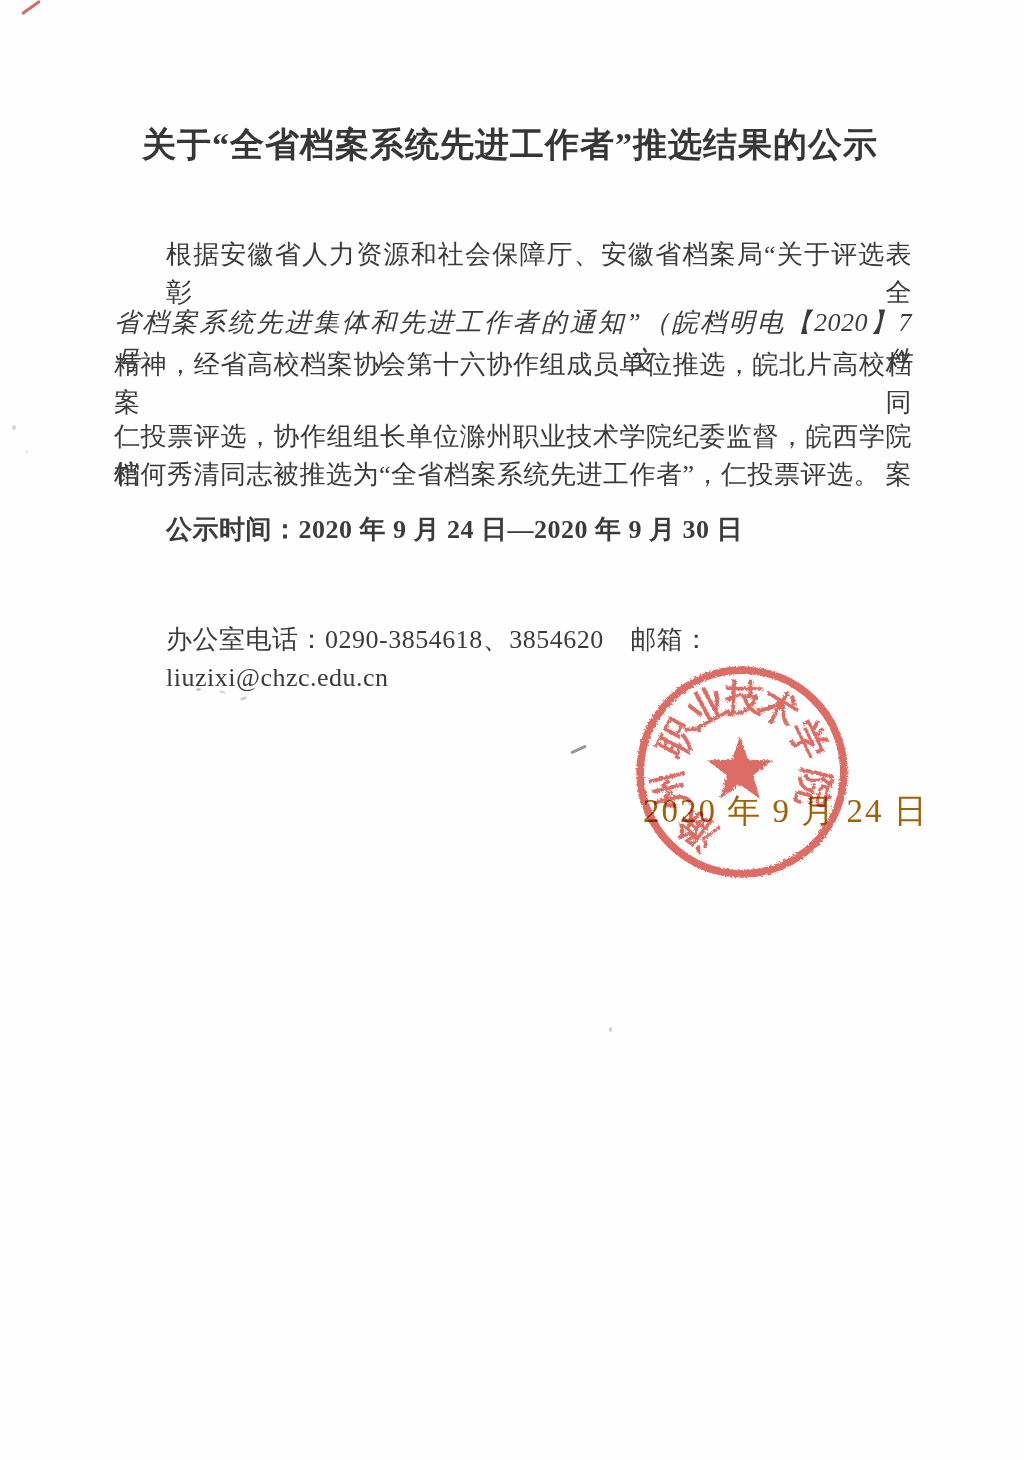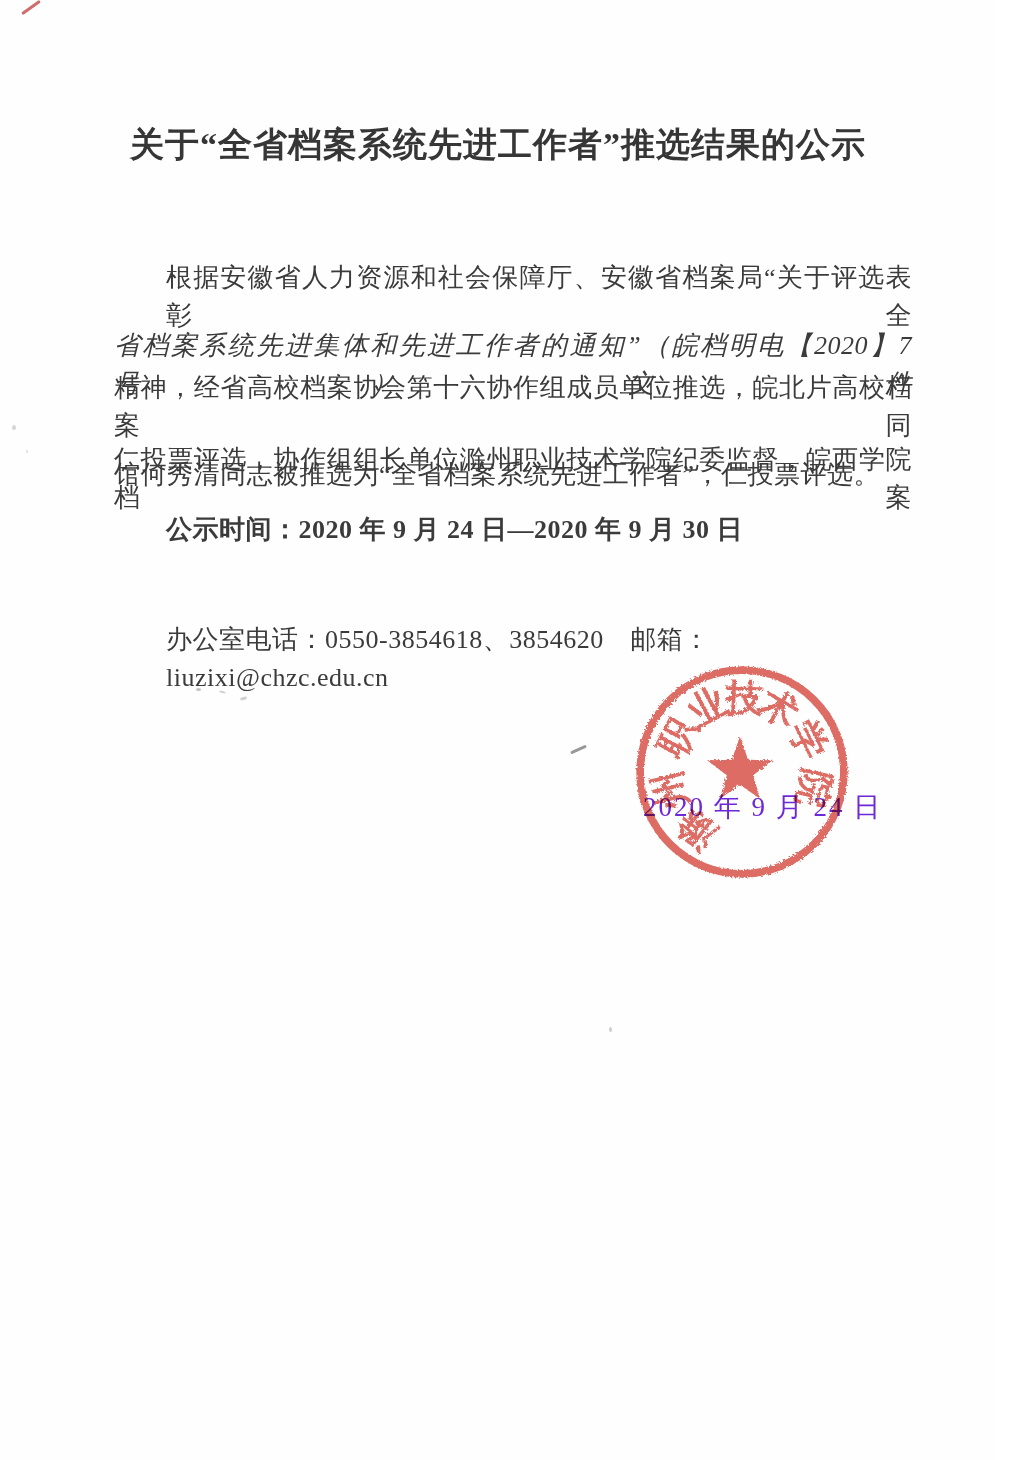--- a/index.html
+++ b/index.html
@@ -1,42 +1,42 @@
 <!DOCTYPE html>
 <html><head>
 <meta charset="utf-8">
 <style>
   html,body{margin:0;padding:0;background:#ffffff;}
   .sheet{
     position:relative;width:996px;height:1460px;background:#fefefe;
-    font-family:"Liberation Serif","DejaVu Serif",serif;color:#3a3a3a;overflow:hidden;
+    font-family:"Liberation Serif","DejaVu Serif",serif;color:#3a3a3a;overflow:hidden;padding-left:24px;
   }
   .title{
     position:absolute;top:122px;left:0;width:100%;text-align:center;
     font-size:34px;font-weight:700;letter-spacing:1px;color:#363636;
   }
   .line{
     position:absolute;left:114px;width:798px;font-size:26px;line-height:38px;
     color:#3b3b3b;letter-spacing:0.5px;
   }
   .line.indent{left:166px;width:746px;}
-  .line.justify{text-align:justify;text-align-last:justify;margin-top:23px;}
+  .line.justify{text-align:justify;text-align-last:justify;}
   .l1{top:236px;} .l2{top:304px;font-style:italic;} .l3{top:346px;} .l4{top:418px;}
   .l5{top:456px;} .l6{top:511px;font-weight:bold;} .l7{top:566px;} .l8{top:621px;}
   .seal{
     position:absolute;left:633px;top:663px;width:218px;height:218px;
     mix-blend-mode:multiply;opacity:0.92;
   }
   .seal-char{
     font-family:"Liberation Serif","DejaVu Serif",serif;
     font-size:37px;font-weight:700;fill:#d6493f;
   }
   .seal-date{
-    position:absolute;left:643px;top:789px;font-size:27px;letter-spacing:2px;
-    color:#6d28d9;white-space:nowrap;mix-blend-mode:multiply;
+    position:absolute;left:643px;top:789px;font-size:33px;letter-spacing:2px;
+    color:#a16207;white-space:nowrap;mix-blend-mode:multiply;
   }
   
   .speck{position:absolute;border-radius:50%;}
   .sp-red-tick{left:20px;top:6px;width:22px;height:3px;background:rgba(190,62,58,.75);
     transform:rotate(-36deg);border-radius:2px;}
   .sp-pen{left:570px;top:748px;width:17px;height:3px;background:#7e7e7e;
     transform:rotate(-24deg);border-radius:2px;opacity:.8;}
   .sp-a{left:196px;top:688px;width:5px;height:3px;background:#979797;opacity:.6;}
   .sp-b{left:219px;top:691px;width:7px;height:2px;background:#ababab;opacity:.55;transform:rotate(14deg);}
   .sp-c{left:240px;top:697px;width:7px;height:3px;background:#a2a2a2;opacity:.5;transform:rotate(-18deg);}
@@ -50,21 +50,21 @@
 <div class="sheet">
 
   <div class="title">关于“全省档案系统先进工作者”推选结果的公示</div>
 
   <div class="line l1 indent justify">根据安徽省人力资源和社会保障厅、安徽省档案局“关于评选表彰全</div>
   <div class="line l2 justify">省档案系统先进集体和先进工作者的通知”（皖档明电【2020】7 号）文件</div>
   <div class="line l3 justify">精神，经省高校档案协会第十六协作组成员单位推选，皖北片高校档案同</div>
   <div class="line l4 justify">仁投票评选，协作组组长单位滁州职业技术学院纪委监督，皖西学院档案</div>
   <div class="line l5">馆何秀清同志被推选为“全省档案系统先进工作者”，仁投票评选。</div>
   <div class="line l6 indent">公示时间：2020 年 9 月 24 日—2020 年 9 月 30 日</div>
-  <div class="line l8 indent">办公室电话：0550-3854618、3854620　邮箱：liuzixi@chzc.edu.cn</div>
+  <div class="line l8 indent">办公室电话：0290-3854618、3854620　邮箱：liuzixi@chzc.edu.cn</div>
 
   <svg class="seal" viewBox="0 0 214 214">
     <defs>
       <filter id="rough" x="-10%" y="-10%" width="120%" height="120%">
         <feTurbulence type="fractalNoise" baseFrequency="0.55" numOctaves="2" result="n"></feTurbulence>
         <feDisplacementMap in="SourceGraphic" in2="n" scale="4"></feDisplacementMap>
       </filter>
     </defs>
     <g filter="url(#rough)" opacity="0.88">
       <circle cx="107" cy="107" r="100" fill="none" stroke="#d6493f" stroke-width="7.5"></circle>

